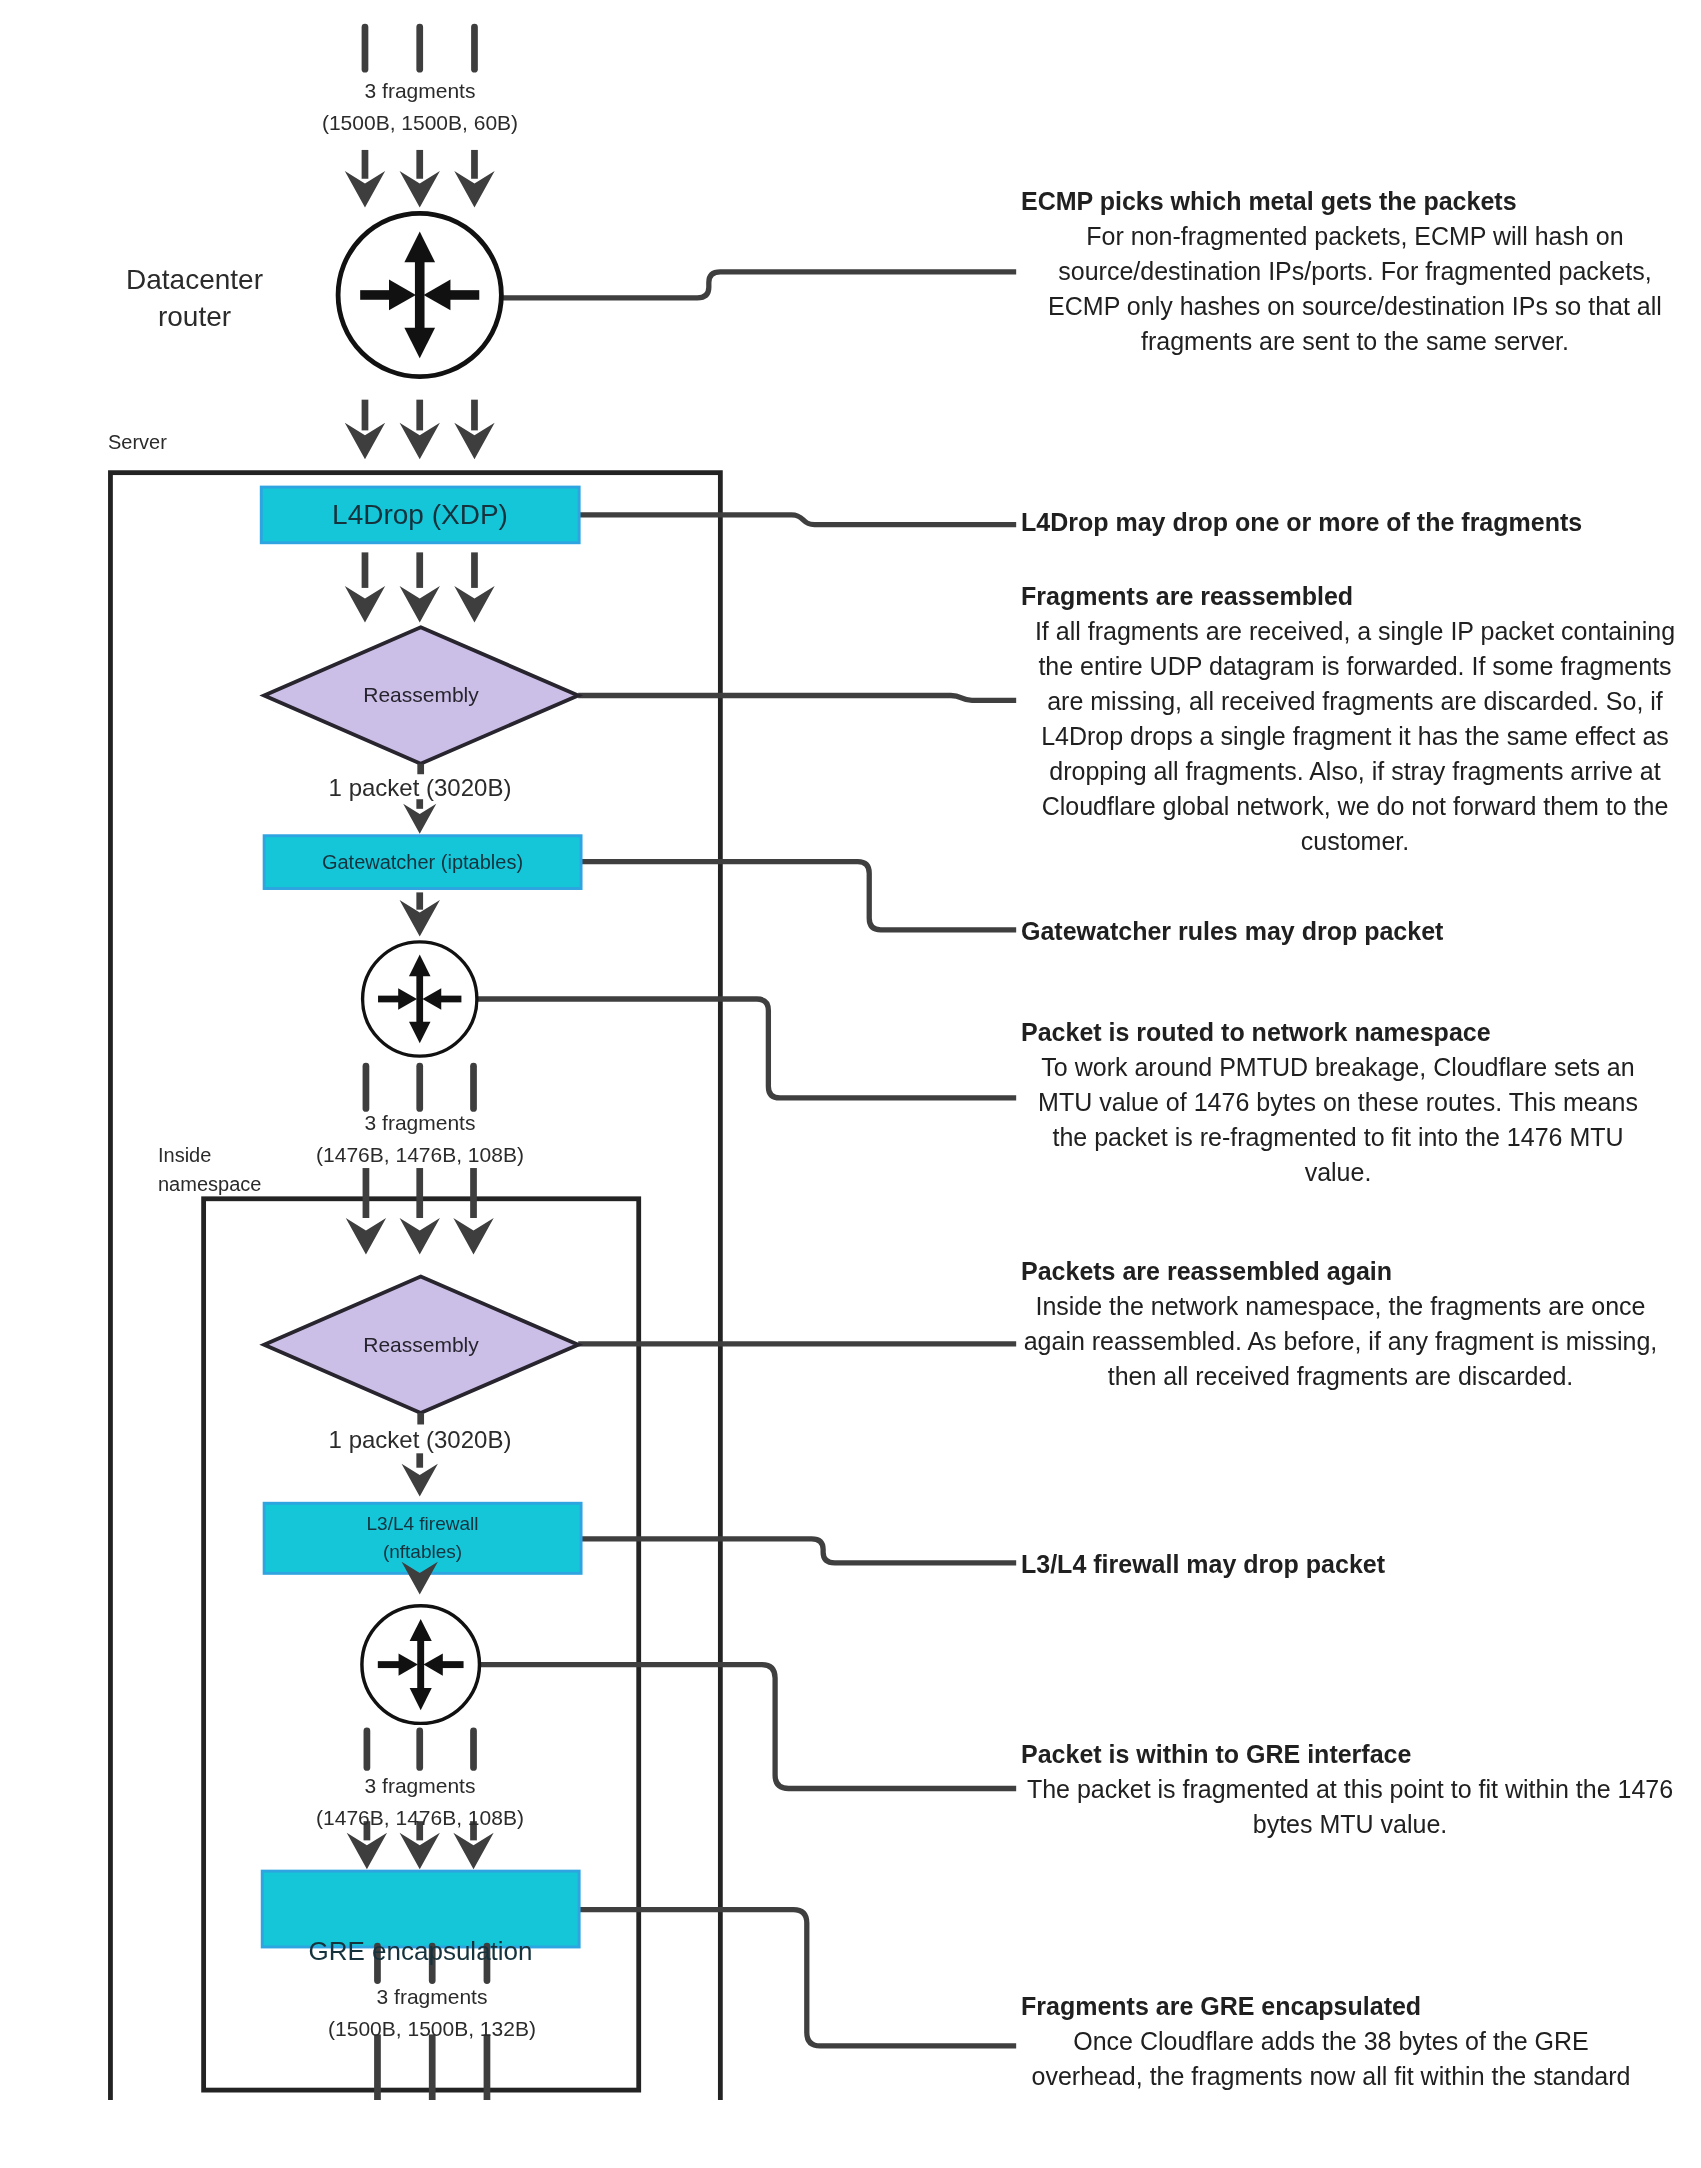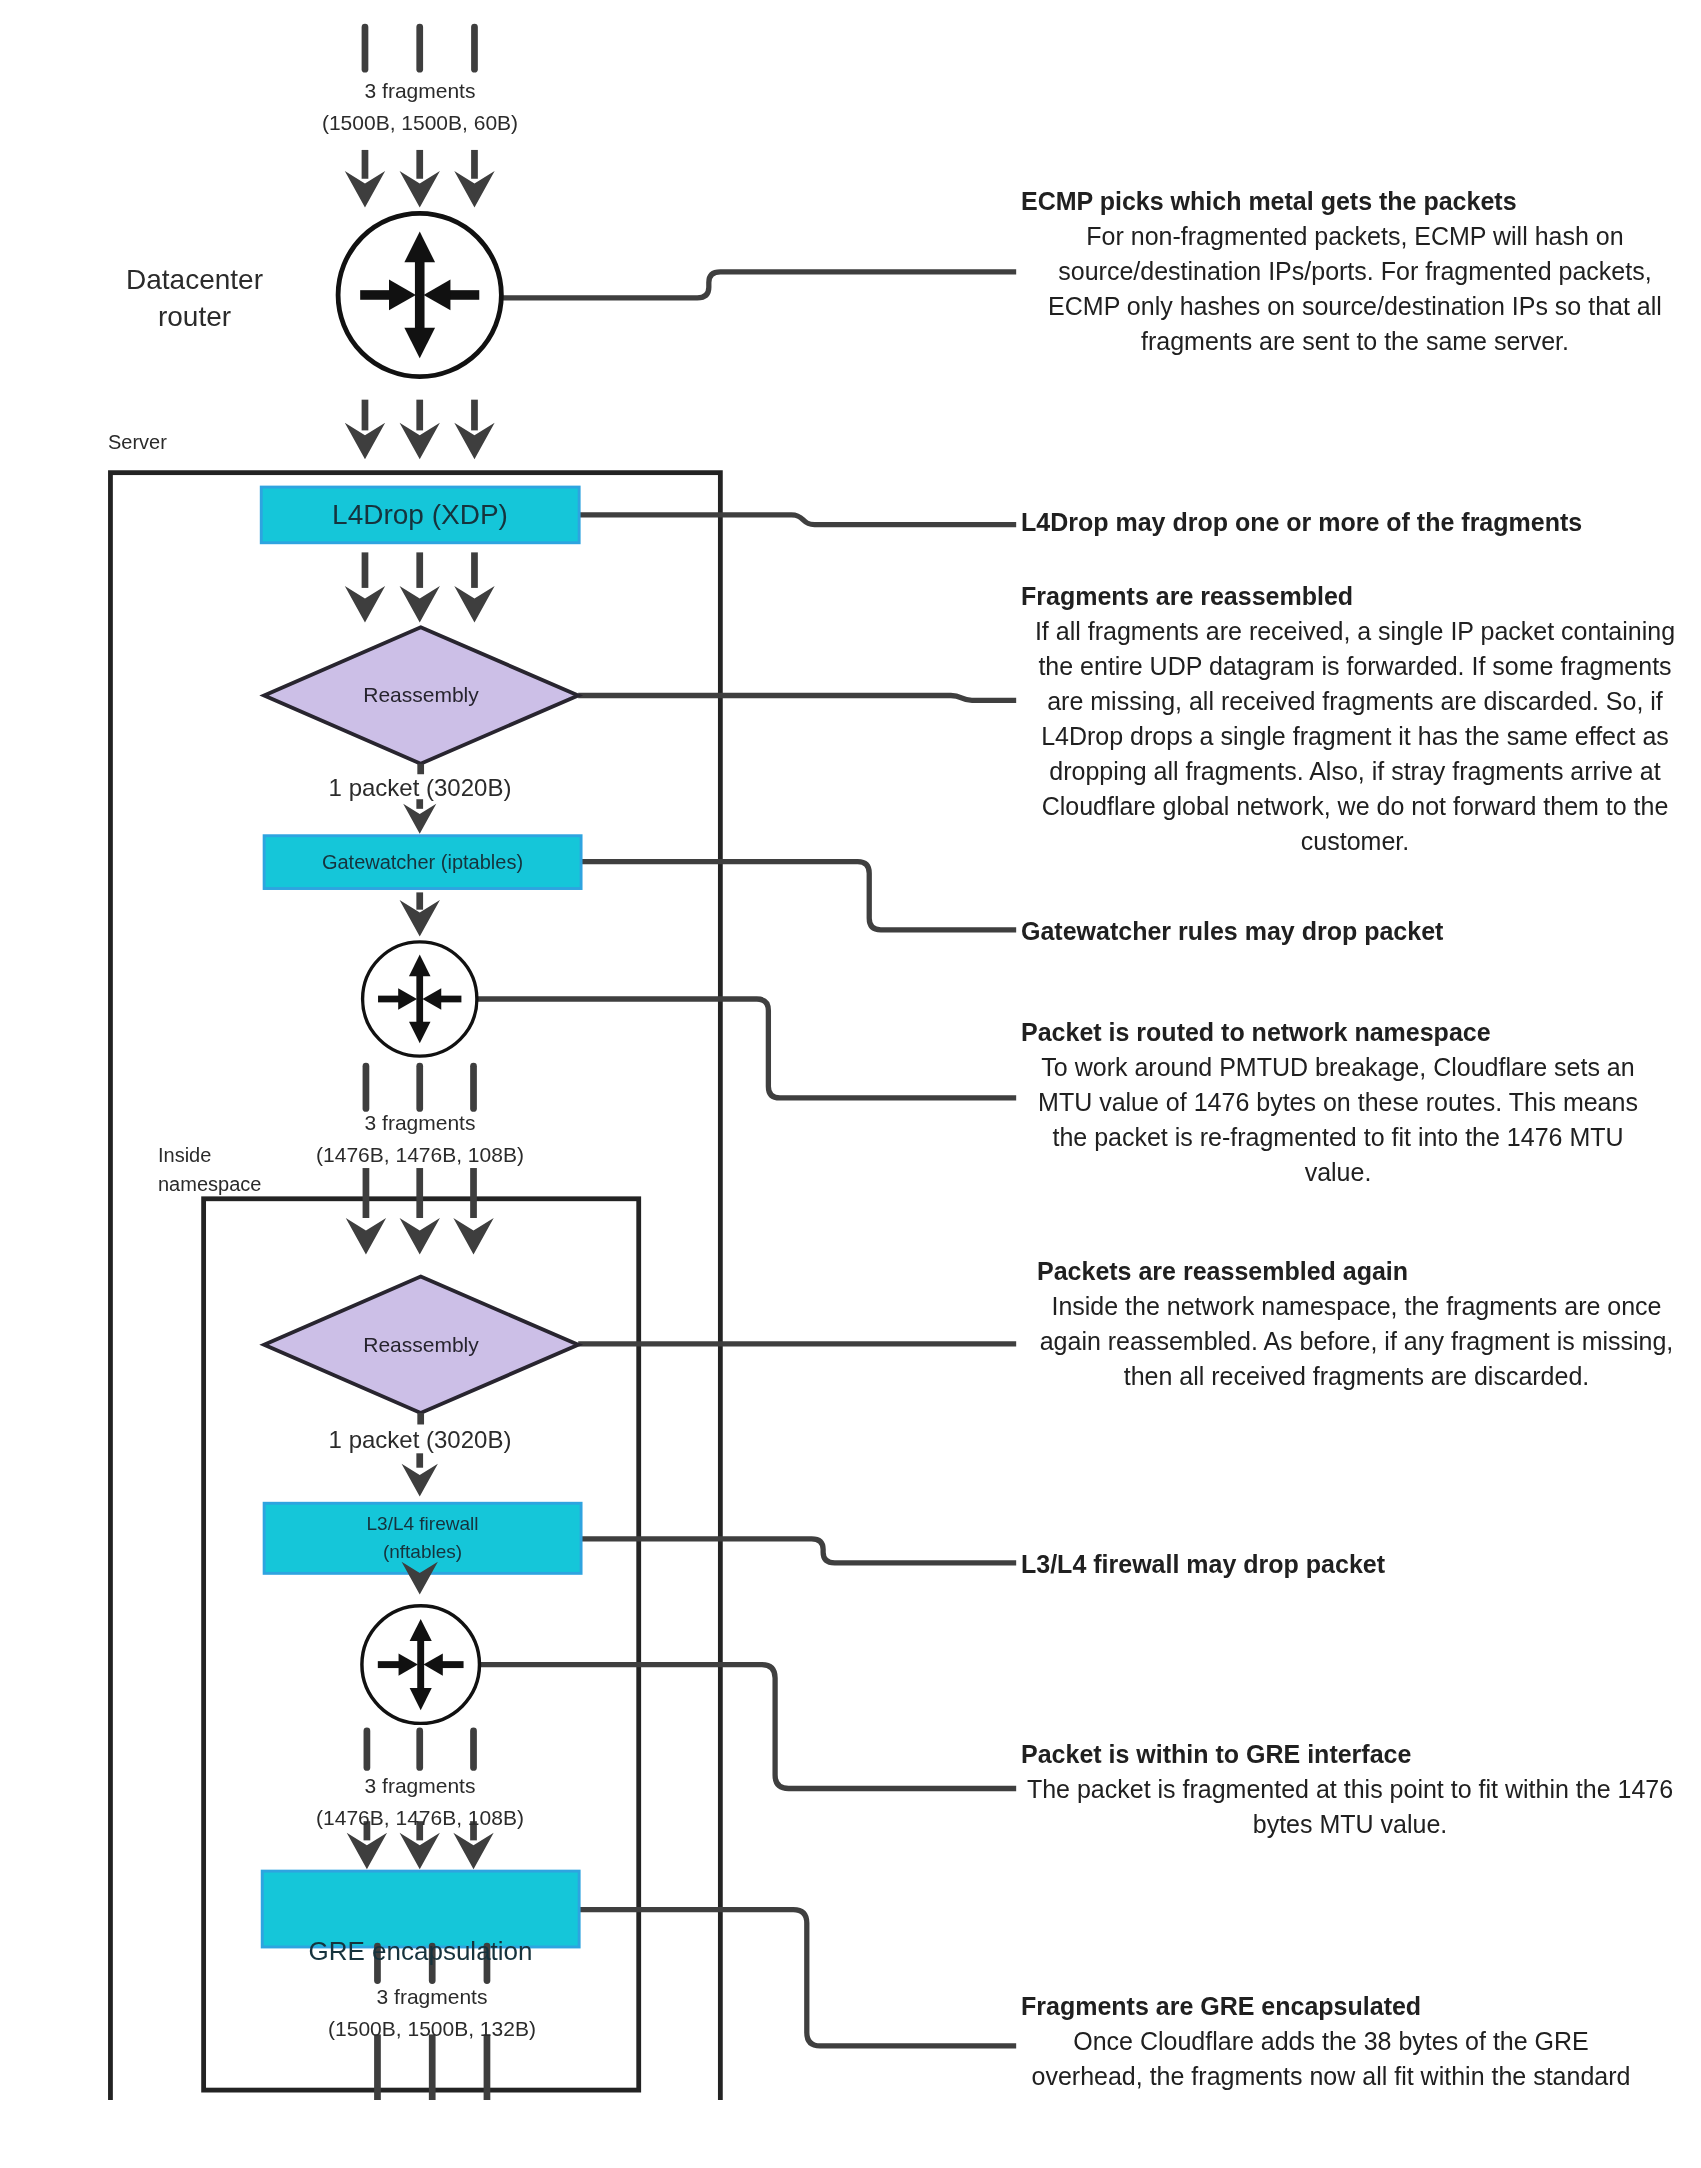--- a/index.html
+++ b/index.html
@@ -199,21 +199,21 @@
 
 <div class="note" style="top:913px;">
   <div class="note-title">Gatewatcher rules may drop packet</div>
 </div>
 
 <div class="note" style="top:1014px;width:634px;">
   <div class="note-title">Packet is routed to network namespace</div>
   <div class="note-body">To work around PMTUD breakage, Cloudflare sets an MTU value of 1476 bytes on these routes. This means the packet is re-fragmented to fit into the 1476 MTU value.</div>
 </div>
 
-<div class="note" style="top:1253px;width:639px;margin-left:16px;">
+<div class="note" style="top:1253px;width:639px;">
   <div class="note-title">Packets are reassembled again</div>
   <div class="note-body">Inside the network namespace, the fragments are once again reassembled. As before, if any fragment is missing, then all received fragments are discarded.</div>
 </div>
 
 <div class="note" style="top:1546px;">
   <div class="note-title">L3/L4 firewall may drop packet</div>
 </div>
 
 <div class="note" style="top:1736px;width:658px;">
   <div class="note-title">Packet is within to GRE interface</div>

